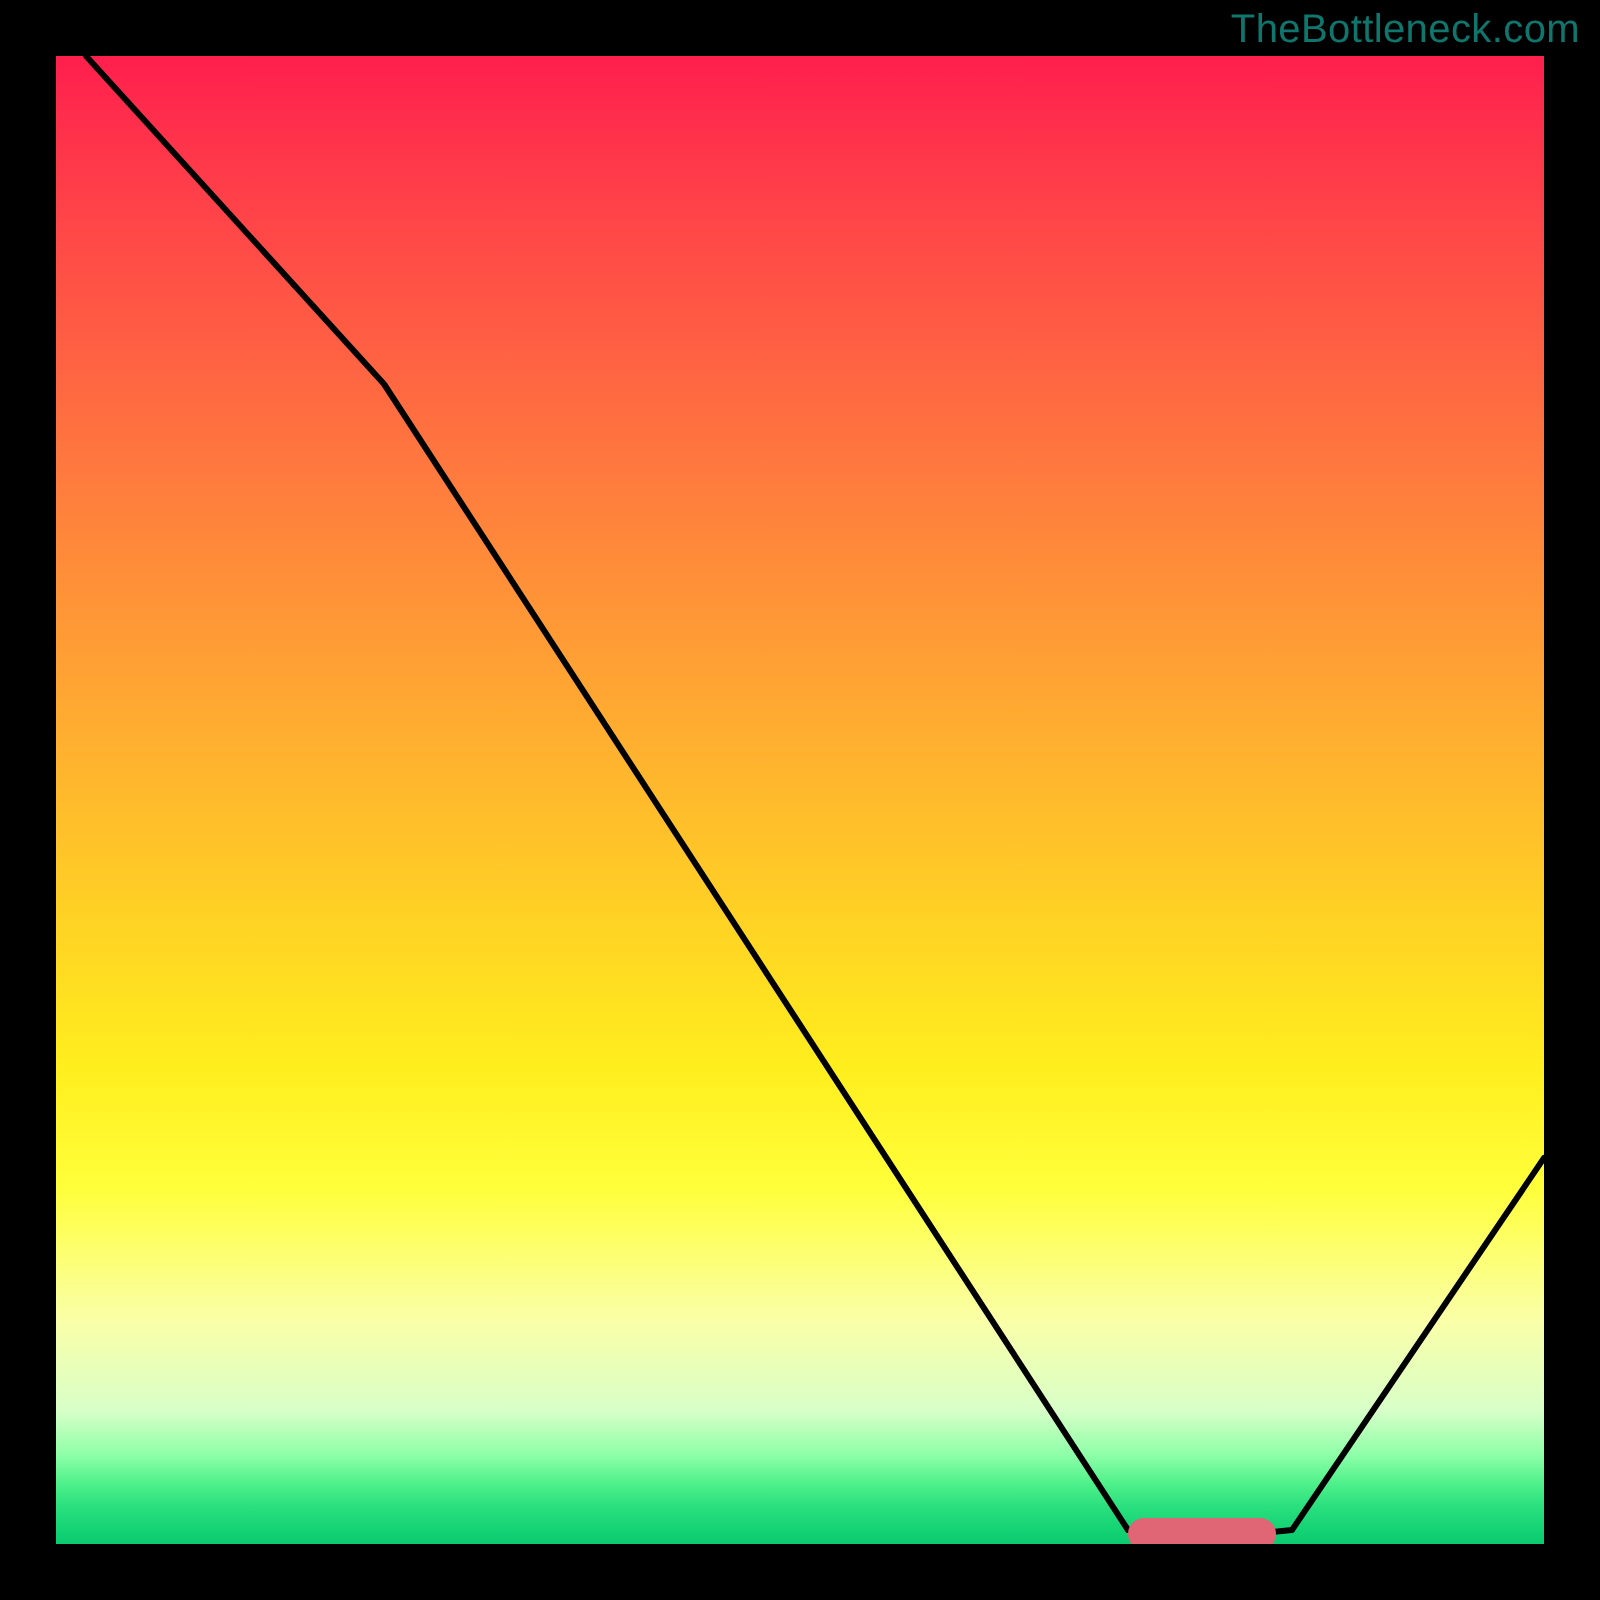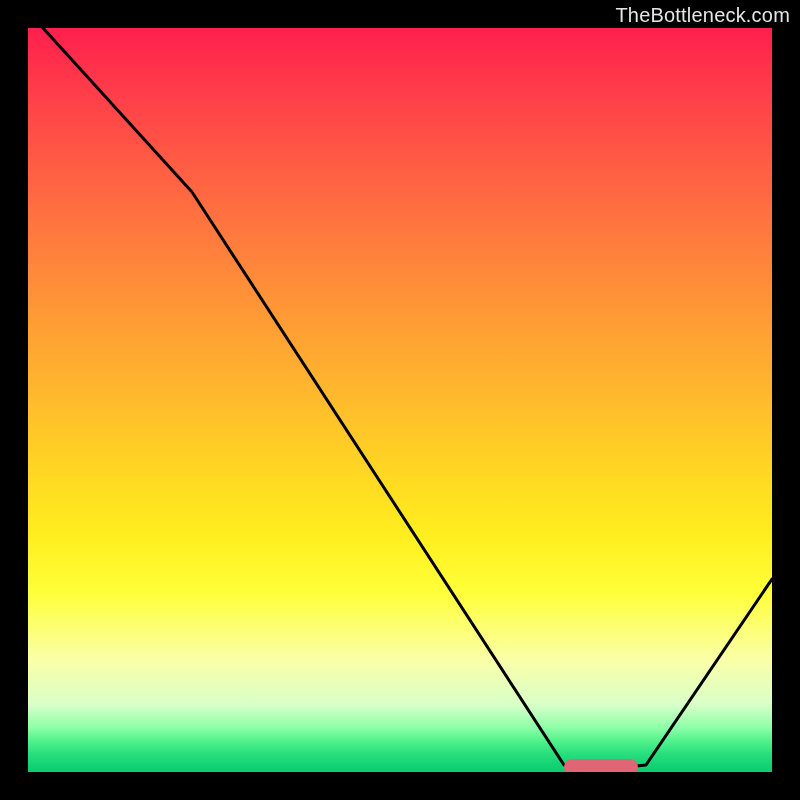--- a/index.html
+++ b/index.html
@@ -44,21 +44,21 @@
   svg.overlay {
     position: absolute;
     left: 0; top: 0; right: 0; bottom: 0;
     width: 100%;
     height: 100%;
   }
   .watermark {
     position: absolute;
     top: 4px;
     right: 10px;
-    color: #e5e5e5;
+    color: #0f766e;
     font-size: 20px;
     font-weight: 500;
     letter-spacing: 0.2px;
   }
 </style>
 </head>
 <body>
 
 <div class="plot-area">
   <div class="gradient-bg"></div>

